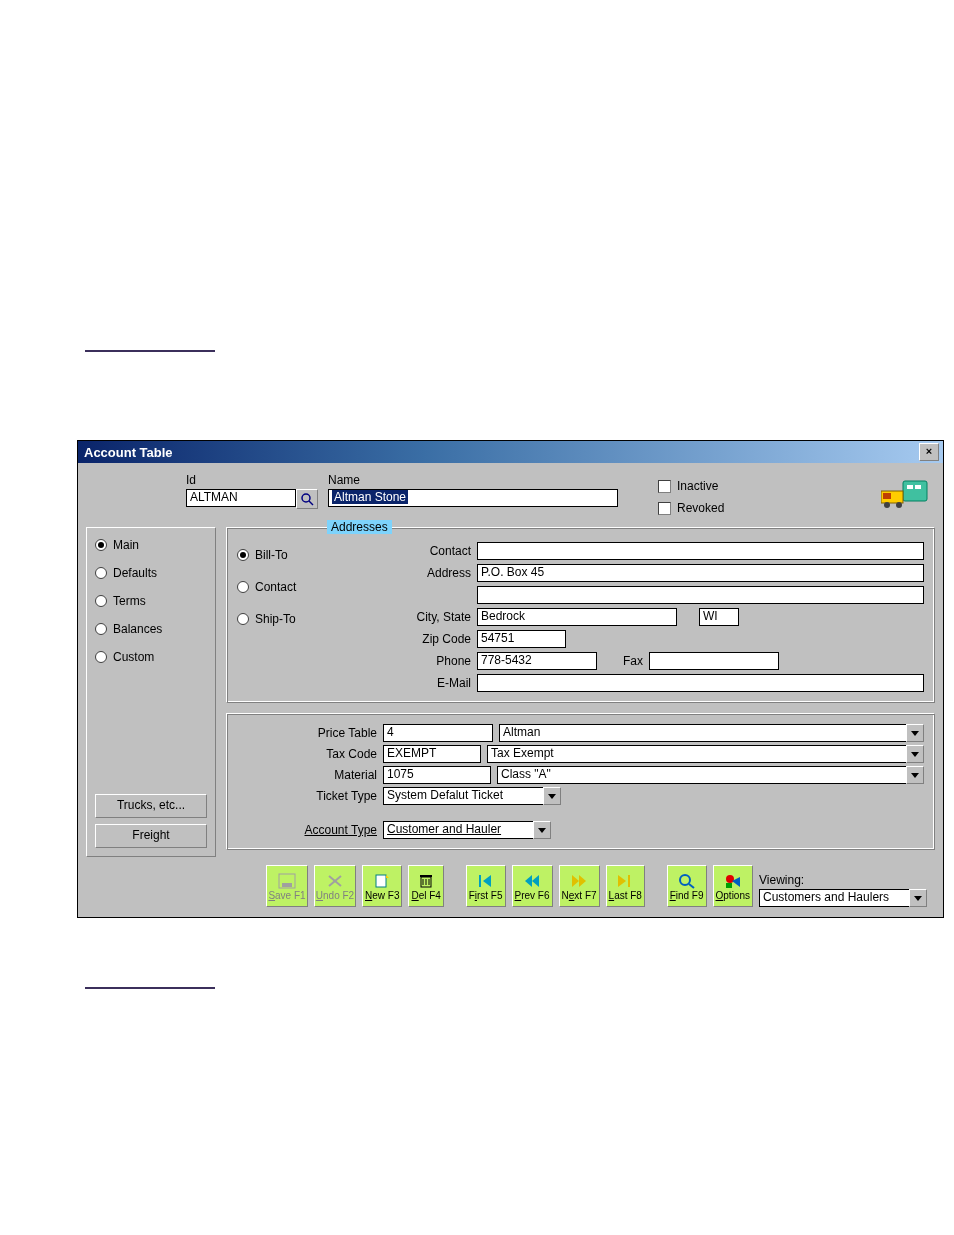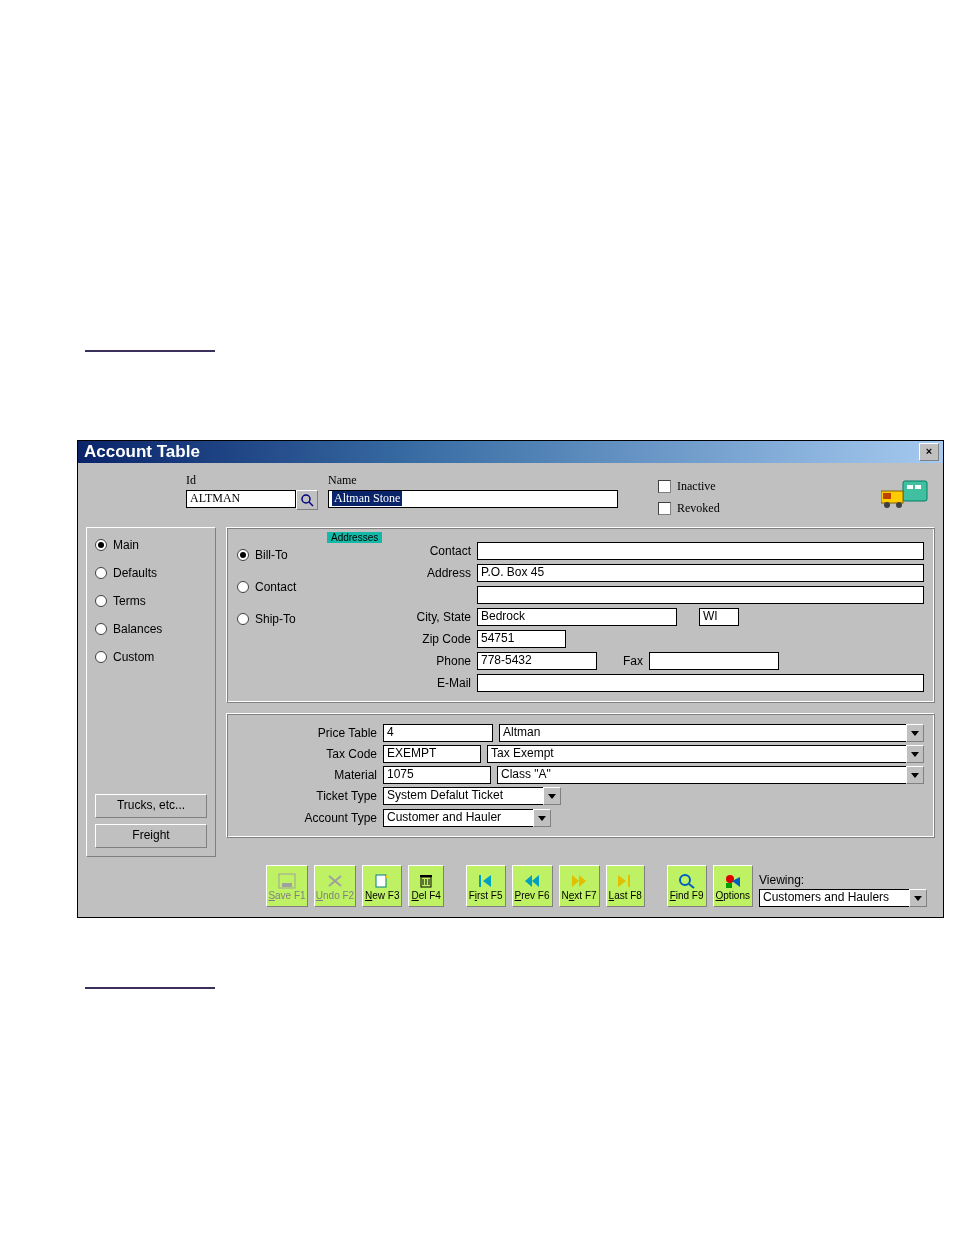--- a/index.html
+++ b/index.html
@@ -35,21 +35,21 @@
     display: flex;
     align-items: center;
     height: 22px;
     background: linear-gradient(to right, #0a246a 0%, #3a6ea5 40%, #a6caf0 100%);
     color: #fff;
     font-weight: bold;
     padding: 0 4px 0 6px;
   }
   .titlebar .title-text {
     flex: 1;
-    font-size: 17px;
+    font-size: 13px;
   }
   .close-btn {
     width: 18px;
     height: 16px;
     background: #c0c0c0;
     border: 1px solid #808080;
     border-top-color: #fff;
     border-left-color: #fff;
     font-weight: bold;
     font-size: 11px;
@@ -61,21 +61,20 @@
   .client {
     position: relative;
     padding: 6px 8px 10px 8px;
   }
   
   .header-row {
     display: flex;
     align-items: flex-start;
     gap: 10px;
     padding: 4px 6px 10px 100px;
-    font-family: Liberation Serif, serif;
   }
   .lbl {
     font-size: 12px;
     color: #000;
   }
   .field {
     background: #fff;
     border: 1px solid #000;
     height: 18px;
     font-size: 12px;
@@ -189,24 +188,23 @@
     border: 1px solid #808080;
     border-top-color: #fff;
     border-left-color: #fff;
     box-shadow: inset 1px 1px 0 #808080, inset -1px -1px 0 #fff;
     padding: 14px 10px 10px 10px;
   }
   .groupbox .legend {
     position: absolute;
     top: -8px;
     left: 100px;
-    background: #14b8a6;
+    background: #7dd3fc;
     padding: 0 4px;
-    font-size: 10px;
-    margin-top: 12px;
+    font-size: 12px;
   }
   .addr-row {
     display: flex;
     gap: 14px;
   }
   .addr-left {
     width: 90px;
     display: flex;
     flex-direction: column;
     gap: 18px;
@@ -485,21 +483,21 @@
             </div>
             <div class="form-line" style="margin-top:3px;">
               <span class="lbl" style="width:140px;">Ticket Type</span>
               <div class="dropdown">
                 <div class="field" style="width:160px;"><span>System Defalut Ticket</span></div>
                 <div class="dd-btn">
                     <span class="tri-down"></span>
                   </div>
               </div>
             </div>
-            <div class="form-line" style="margin-top:4px;">
+            <div class="form-line" style="margin-top:16px;text-decoration:underline;">
               <span class="lbl" style="width:140px;">Account Type</span>
               <div class="dropdown">
                 <div class="field" style="width:150px;"><span>Customer and Hauler</span></div>
                 <div class="dd-btn">
                     <span class="tri-down"></span>
                   </div>
               </div>
             </div>
           </div>
         </div>

